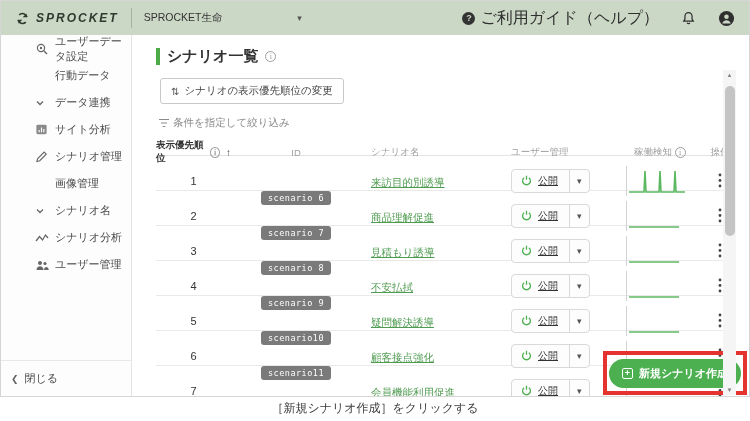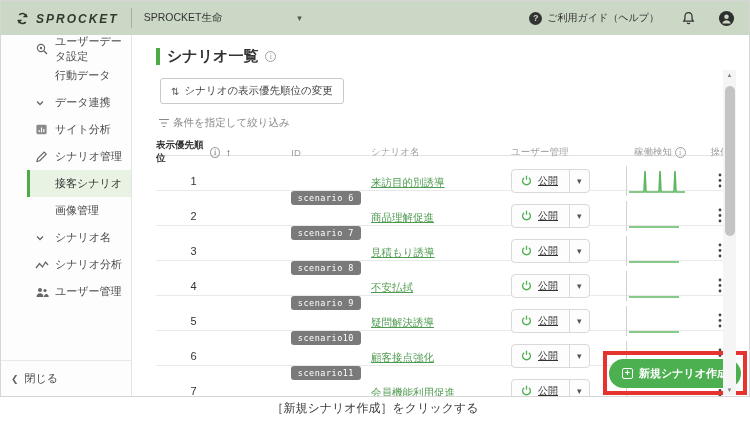--- a/index.html
+++ b/index.html
@@ -4,30 +4,30 @@
 <style>
   * { margin:0; padding:0; box-sizing:border-box; }
   html,body { background:#fff; font-family:"Liberation Sans","DejaVu Sans",sans-serif; }
   .page { width:750px; height:421px; position:relative; background:#fff; }
 
   
   .app { position:absolute; left:0; top:0; width:750px; height:397px; border:1px solid #d6d6d6; background:#fff; overflow:hidden; }
 
   
   .topbar { position:absolute; left:0; top:0; right:0; height:34px; background:#ccd8c6; display:flex; align-items:center; padding:0 14px; }
-  .brand { display:flex; align-items:flex-end; gap:6px; }
+  .brand { display:flex; align-items:center; gap:6px; }
   .brand-text { font-size:12px; font-weight:bold; font-style:italic; letter-spacing:2px; color:#2e3a2e; }
   .topbar-divider { width:1px; height:20px; background:rgba(0,0,0,.18); margin:0 12px; }
   .account-select { width:158px; display:flex; align-items:center; justify-content:space-between; cursor:pointer; }
   .account-name { font-size:10.5px; color:#333; }
   .caret { font-size:9px; color:#555; }
   .topbar-spacer { flex:1; }
   .help-link { display:flex; align-items:center; gap:5px; cursor:pointer; }
   .help-circle { width:13px; height:13px; border-radius:50%; background:#333; color:#ccd8c6; font-size:9px; font-weight:bold; display:flex; align-items:center; justify-content:center; }
-  .help-text { font-size:10px; color:#2f2f2f; }
+  .help-text { font-size:16px; color:#2f2f2f; }
   .topbar-icon { margin-left:22px; display:flex; align-items:center; cursor:pointer; }
 
   
   .sidebar { position:absolute; left:0; top:34px; bottom:0; width:131px; background:#fdfdfd; border-right:1px solid #e4e4e4; }
   .nav-item { height:27px; display:flex; align-items:center; font-size:11px; color:#4a4a4a; cursor:pointer; padding-left:8px;margin-left:26px; }
   .nav-item .nav-ic { width:20px; display:flex; align-items:center; justify-content:flex-start; flex:none; }
   .nav-item.sub { padding-left:28px; }
   .nav-item.active { background:#e9f3e4; border-left:3px solid #4caa47; padding-left:25px; color:#333; }
   .nav-close { position:absolute; left:0; right:0; bottom:0; height:36px; border-top:1px solid #e8e8e8; display:flex; align-items:center; gap:6px; padding-left:10px; font-size:11px; color:#444; cursor:pointer; }
   .chev { font-size:9px; color:#666; }
@@ -45,21 +45,21 @@
 
   
   .table { margin-top:9px; width:578px; }
   .tr { display:grid; grid-template-columns:75px 130px 150px 115px 80px 28px; align-items:center; }
   .thead { height:17px; border-bottom:1px solid #e3e3e3; }
   .th { font-size:9.5px; color:#9e9e9e; }
   .th-priority { font-weight:bold; color:#333; display:flex; align-items:center; gap:6px; justify-content:center; }
   .up-arrow { font-size:10px; color:#333; }
   .row { height:35px; border-bottom:1px solid #e9e9e9; }
   .td-priority { text-align:center; font-size:11px; color:#333; }
-  .td-id { text-align:right;margin-top:31px; }
+  .td-id { text-align:center;margin-top:31px; }
   .id-badge { display:inline-block; background:#7a7a7a; color:#fff; font-family:"DejaVu Sans Mono","Liberation Mono",monospace; font-size:8.5px; padding:2px 7px; border-radius:3px; letter-spacing:.5px; }
   .td-name { padding-left:10px; }
   .scenario-link { font-size:10.5px; color:#4f9b51; text-decoration:underline; cursor:pointer; }
   .status-ctl { display:inline-flex; align-items:stretch; border:1px solid #d9d9d9; border-radius:4px; background:#fdfdfd; overflow:hidden; cursor:pointer; }
   .status-main { display:flex; align-items:center; gap:6px; padding:4px 11px 4px 9px; }
   .status-label { font-size:10px; color:#333;text-decoration:underline; }
   .status-caret { border-left:1px solid #d9d9d9; display:flex; align-items:center; padding:0 7px; }
   .td-spark { border-left:1px solid #d2d2d2; height:30px; display:flex; align-items:flex-end; }
   .td-actions { display:flex; justify-content:center; }
   .kebab { cursor:pointer; }
@@ -152,23 +152,20 @@
         </span>
         <span>サイト分析</span>
       </div>
       <div class="nav-item">
         <span class="nav-ic">
           <svg width="13" height="13" viewBox="0 0 14 14">
               <path d="M2 12.4l.9-3.1 7-7 2.2 2.2-7 7L2 12.4z" fill="none" stroke="#666" stroke-width="1.2"></path>
             </svg>
         </span>
         <span>シナリオ管理</span>
-      </div>
-      <div class="nav-item sub active">
-        <span>接客シナリオ</span>
       </div>
       <div class="nav-item sub">
         <span>画像管理</span>
       </div>
       <div class="nav-item">
         <span class="nav-ic">
           <svg width="10" height="10" viewBox="0 0 10 10">
               <polyline points="2,3.5 5,6.5 8,3.5" fill="none" stroke="#666" stroke-width="1.3"></polyline>
             </svg>
         </span>

